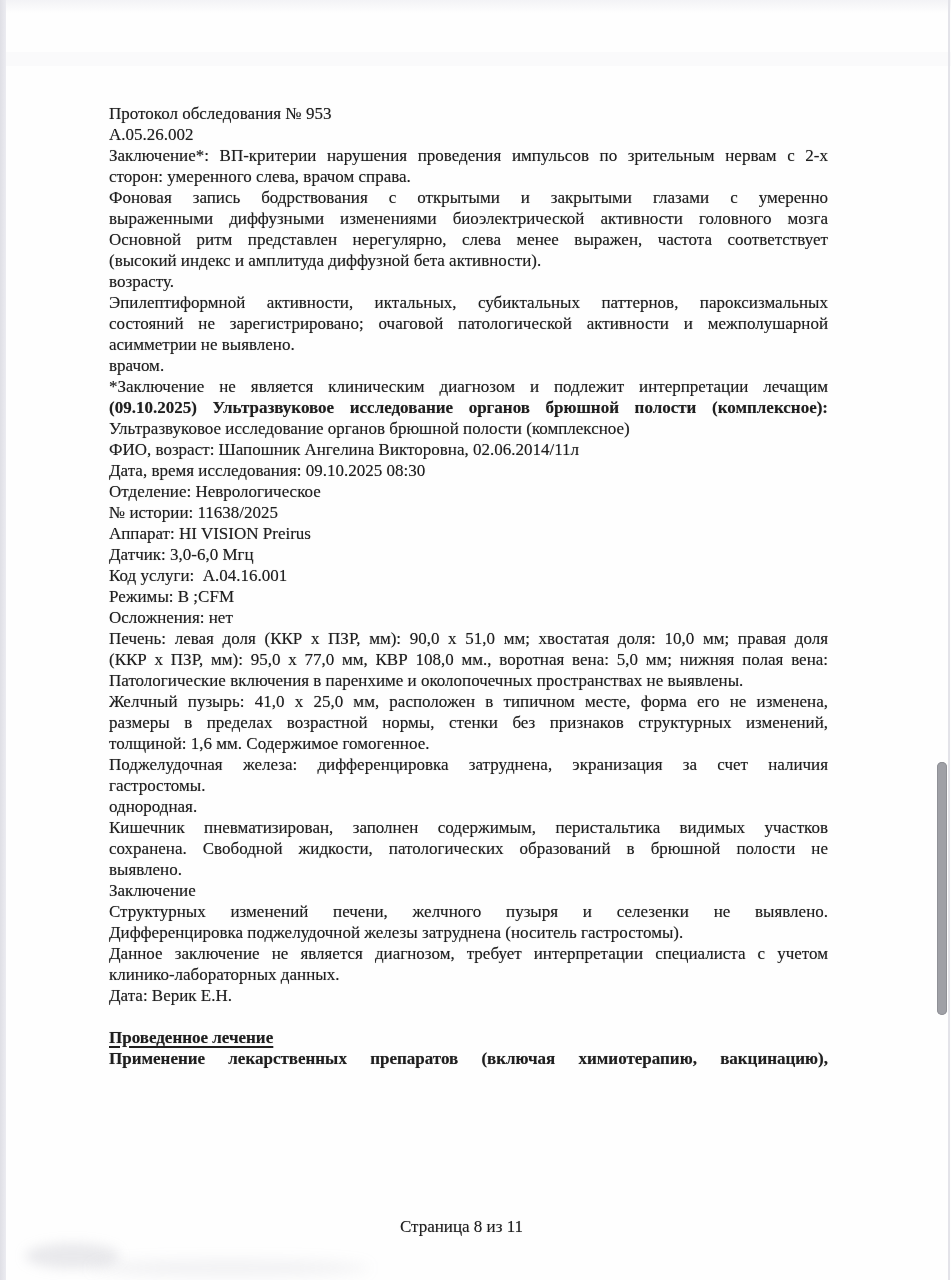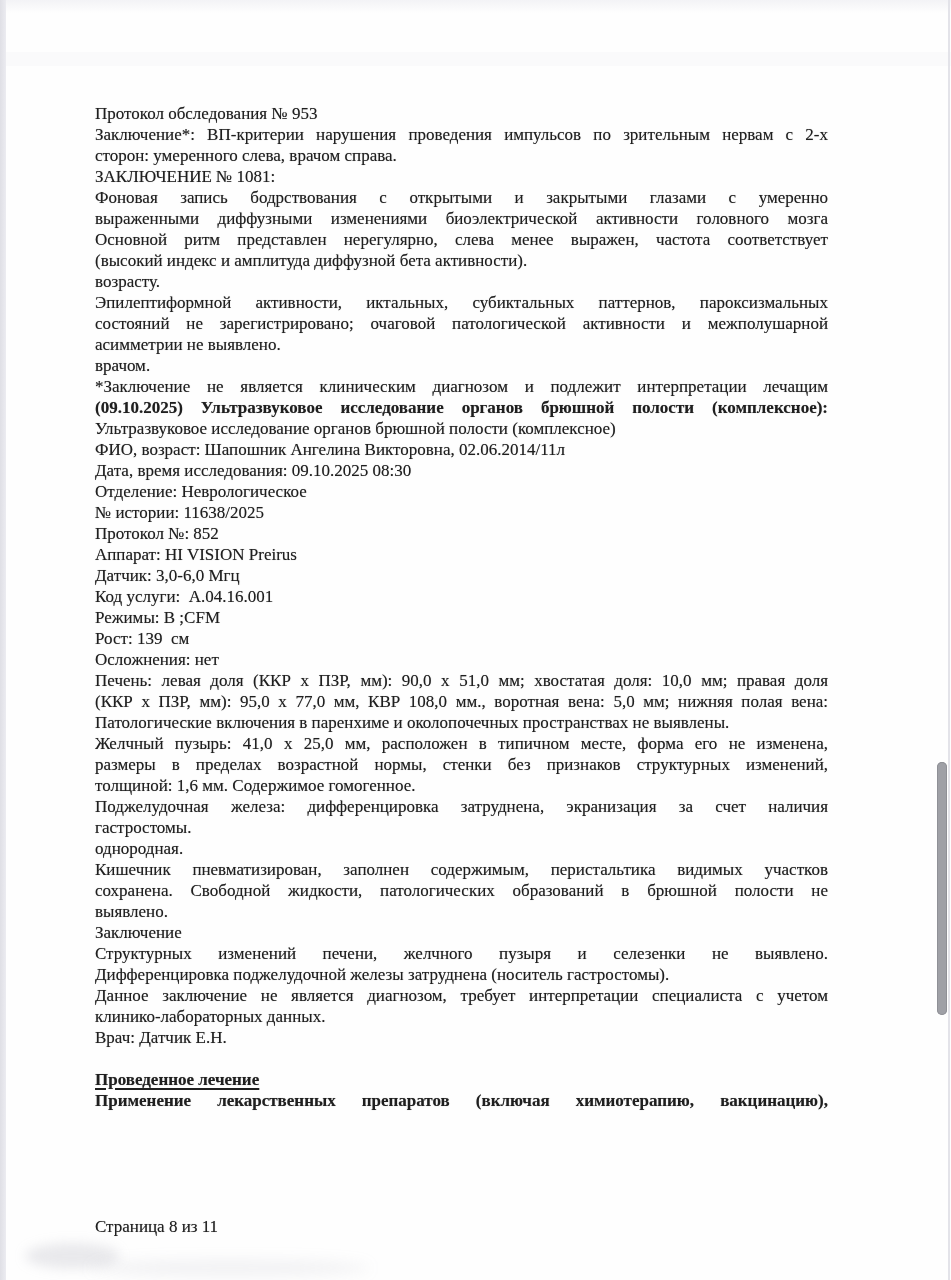--- a/index.html
+++ b/index.html
@@ -26,27 +26,27 @@
   }
   .faint-band{
     position:absolute;left:6px;top:52px;width:945px;height:14px;
     background:#f4f4f7;opacity:.35;
   }
   .content{
     position:absolute;left:95px;top:103px;width:733px;
     color:var(--text);font-size:17px;
     text-shadow:0 0 .7px rgba(30,30,30,.5);
   }
-  .line{height:21px;line-height:21px;white-space:pre-wrap;overflow:visible;}
+  .line{height:21px;line-height:21px;white-space:pre-wrap;overflow:visible;margin-left:14px;}
   .line.j{text-align:justify;text-align-last:justify;white-space:normal;}
   .line.b{font-weight:bold;}
   .u{text-decoration:underline;text-decoration-thickness:2px;text-underline-offset:3px;}
   .footer{
     position:absolute;left:95px;top:1216px;width:733px;height:21px;
-    line-height:21px;color:var(--text);font-size:17px;
+    line-height:21px;text-align:center;color:var(--text);font-size:17px;
     text-shadow:0 0 .7px rgba(30,30,30,.5);
   }
   .smudge{position:absolute;border-radius:50%;}
   .s1{left:25px;top:1243px;width:95px;height:26px;background:rgba(150,150,165,.20);filter:blur(6px);}
   .s2{left:90px;top:1260px;width:280px;height:16px;background:rgba(150,150,165,.12);filter:blur(7px);}
   .scroll-line{
     position:absolute;left:948px;top:0;width:2px;height:100%;
     background:var(--trackline);
   }
   .scroll-thumb{
@@ -58,64 +58,62 @@
 </head>
 <body>
 
 <div class="canvas">
   <div class="edge-stripe"></div>
   <div class="top-band"></div>
   <div class="faint-band"></div>
 
   <div class="content" id="doc-lines">
       <div class="line">Протокол обследования № 953</div>
+      <div class="line">А.05.26.002</div>
       <div class="line j">Заключение*: ВП-критерии нарушения проведения импульсов по зрительным нервам с 2-х</div>
       <div class="line">сторон: умеренного слева, врачом справа.</div>
-      <div class="line">ЗАКЛЮЧЕНИЕ № 1081:</div>
       <div class="line j">Фоновая запись бодрствования с открытыми и закрытыми глазами с умеренно</div>
       <div class="line j">выраженными диффузными изменениями биоэлектрической активности головного мозга</div>
       <div class="line j">Основной ритм представлен нерегулярно, слева менее выражен, частота соответствует</div>
       <div class="line">(высокий индекс и амплитуда диффузной бета активности).</div>
       <div class="line">возрасту.</div>
       <div class="line j">Эпилептиформной активности, иктальных, субиктальных паттернов, пароксизмальных</div>
       <div class="line j">состояний не зарегистрировано; очаговой патологической активности и межполушарной</div>
       <div class="line">асимметрии не выявлено.</div>
       <div class="line">врачом.</div>
       <div class="line j">*Заключение не является клиническим диагнозом и подлежит интерпретации лечащим</div>
       <div class="line j b">(09.10.2025) Ультразвуковое исследование органов брюшной полости (комплексное):</div>
       <div class="line">Ультразвуковое исследование органов брюшной полости (комплексное)</div>
       <div class="line">ФИО, возраст: Шапошник Ангелина Викторовна, 02.06.2014/11л</div>
       <div class="line">Дата, время исследования: 09.10.2025 08:30</div>
       <div class="line">Отделение: Неврологическое</div>
       <div class="line">№ истории: 11638/2025</div>
-      <div class="line">Протокол №: 852</div>
       <div class="line">Аппарат: HI VISION Preirus</div>
       <div class="line">Датчик: 3,0-6,0 Мгц</div>
       <div class="line">Код услуги:  А.04.16.001</div>
       <div class="line">Режимы: B ;CFM</div>
-      <div class="line">Рост: 139  см</div>
       <div class="line">Осложнения: нет</div>
       <div class="line j">Печень: левая доля (ККР х ПЗР, мм): 90,0 х 51,0 мм; хвостатая доля: 10,0 мм;  правая доля</div>
       <div class="line j">(ККР х ПЗР, мм): 95,0 х 77,0 мм,  КВР 108,0  мм., воротная вена: 5,0 мм; нижняя полая вена:</div>
       <div class="line">Патологические включения в паренхиме и околопочечных пространствах не выявлены.</div>
       <div class="line j">Желчный пузырь: 41,0 х 25,0 мм, расположен в типичном месте, форма его не изменена,</div>
       <div class="line j">размеры в пределах возрастной нормы, стенки без признаков структурных изменений,</div>
       <div class="line">толщиной: 1,6 мм. Содержимое гомогенное.</div>
       <div class="line j">Поджелудочная железа:  дифференцировка затруднена, экранизация за счет наличия</div>
       <div class="line">гастростомы.</div>
       <div class="line">однородная.</div>
       <div class="line j">Кишечник пневматизирован, заполнен содержимым, перистальтика видимых участков</div>
       <div class="line j">сохранена. Свободной жидкости, патологических образований в брюшной полости не</div>
       <div class="line">выявлено.</div>
       <div class="line">Заключение</div>
       <div class="line j">Структурных изменений печени, желчного пузыря и селезенки не выявлено.</div>
       <div class="line">Дифференцировка поджелудочной железы затруднена (носитель гастростомы).</div>
       <div class="line j">Данное заключение не является диагнозом, требует интерпретации специалиста с учетом</div>
       <div class="line">клинико-лабораторных данных.</div>
-      <div class="line">Врач: Датчик Е.Н.</div>
+      <div class="line">Дата: Верик Е.Н.</div>
       <div class="line"></div>
       <div class="line b"><span class="u">Проведенное лечение</span></div>
       <div class="line j b">Применение лекарственных препаратов (включая химиотерапию, вакцинацию),</div>
     </div>
 
   <div class="footer">Страница 8 из 11</div>
 
   <div class="smudge s1"></div>
   <div class="smudge s2"></div>
 

